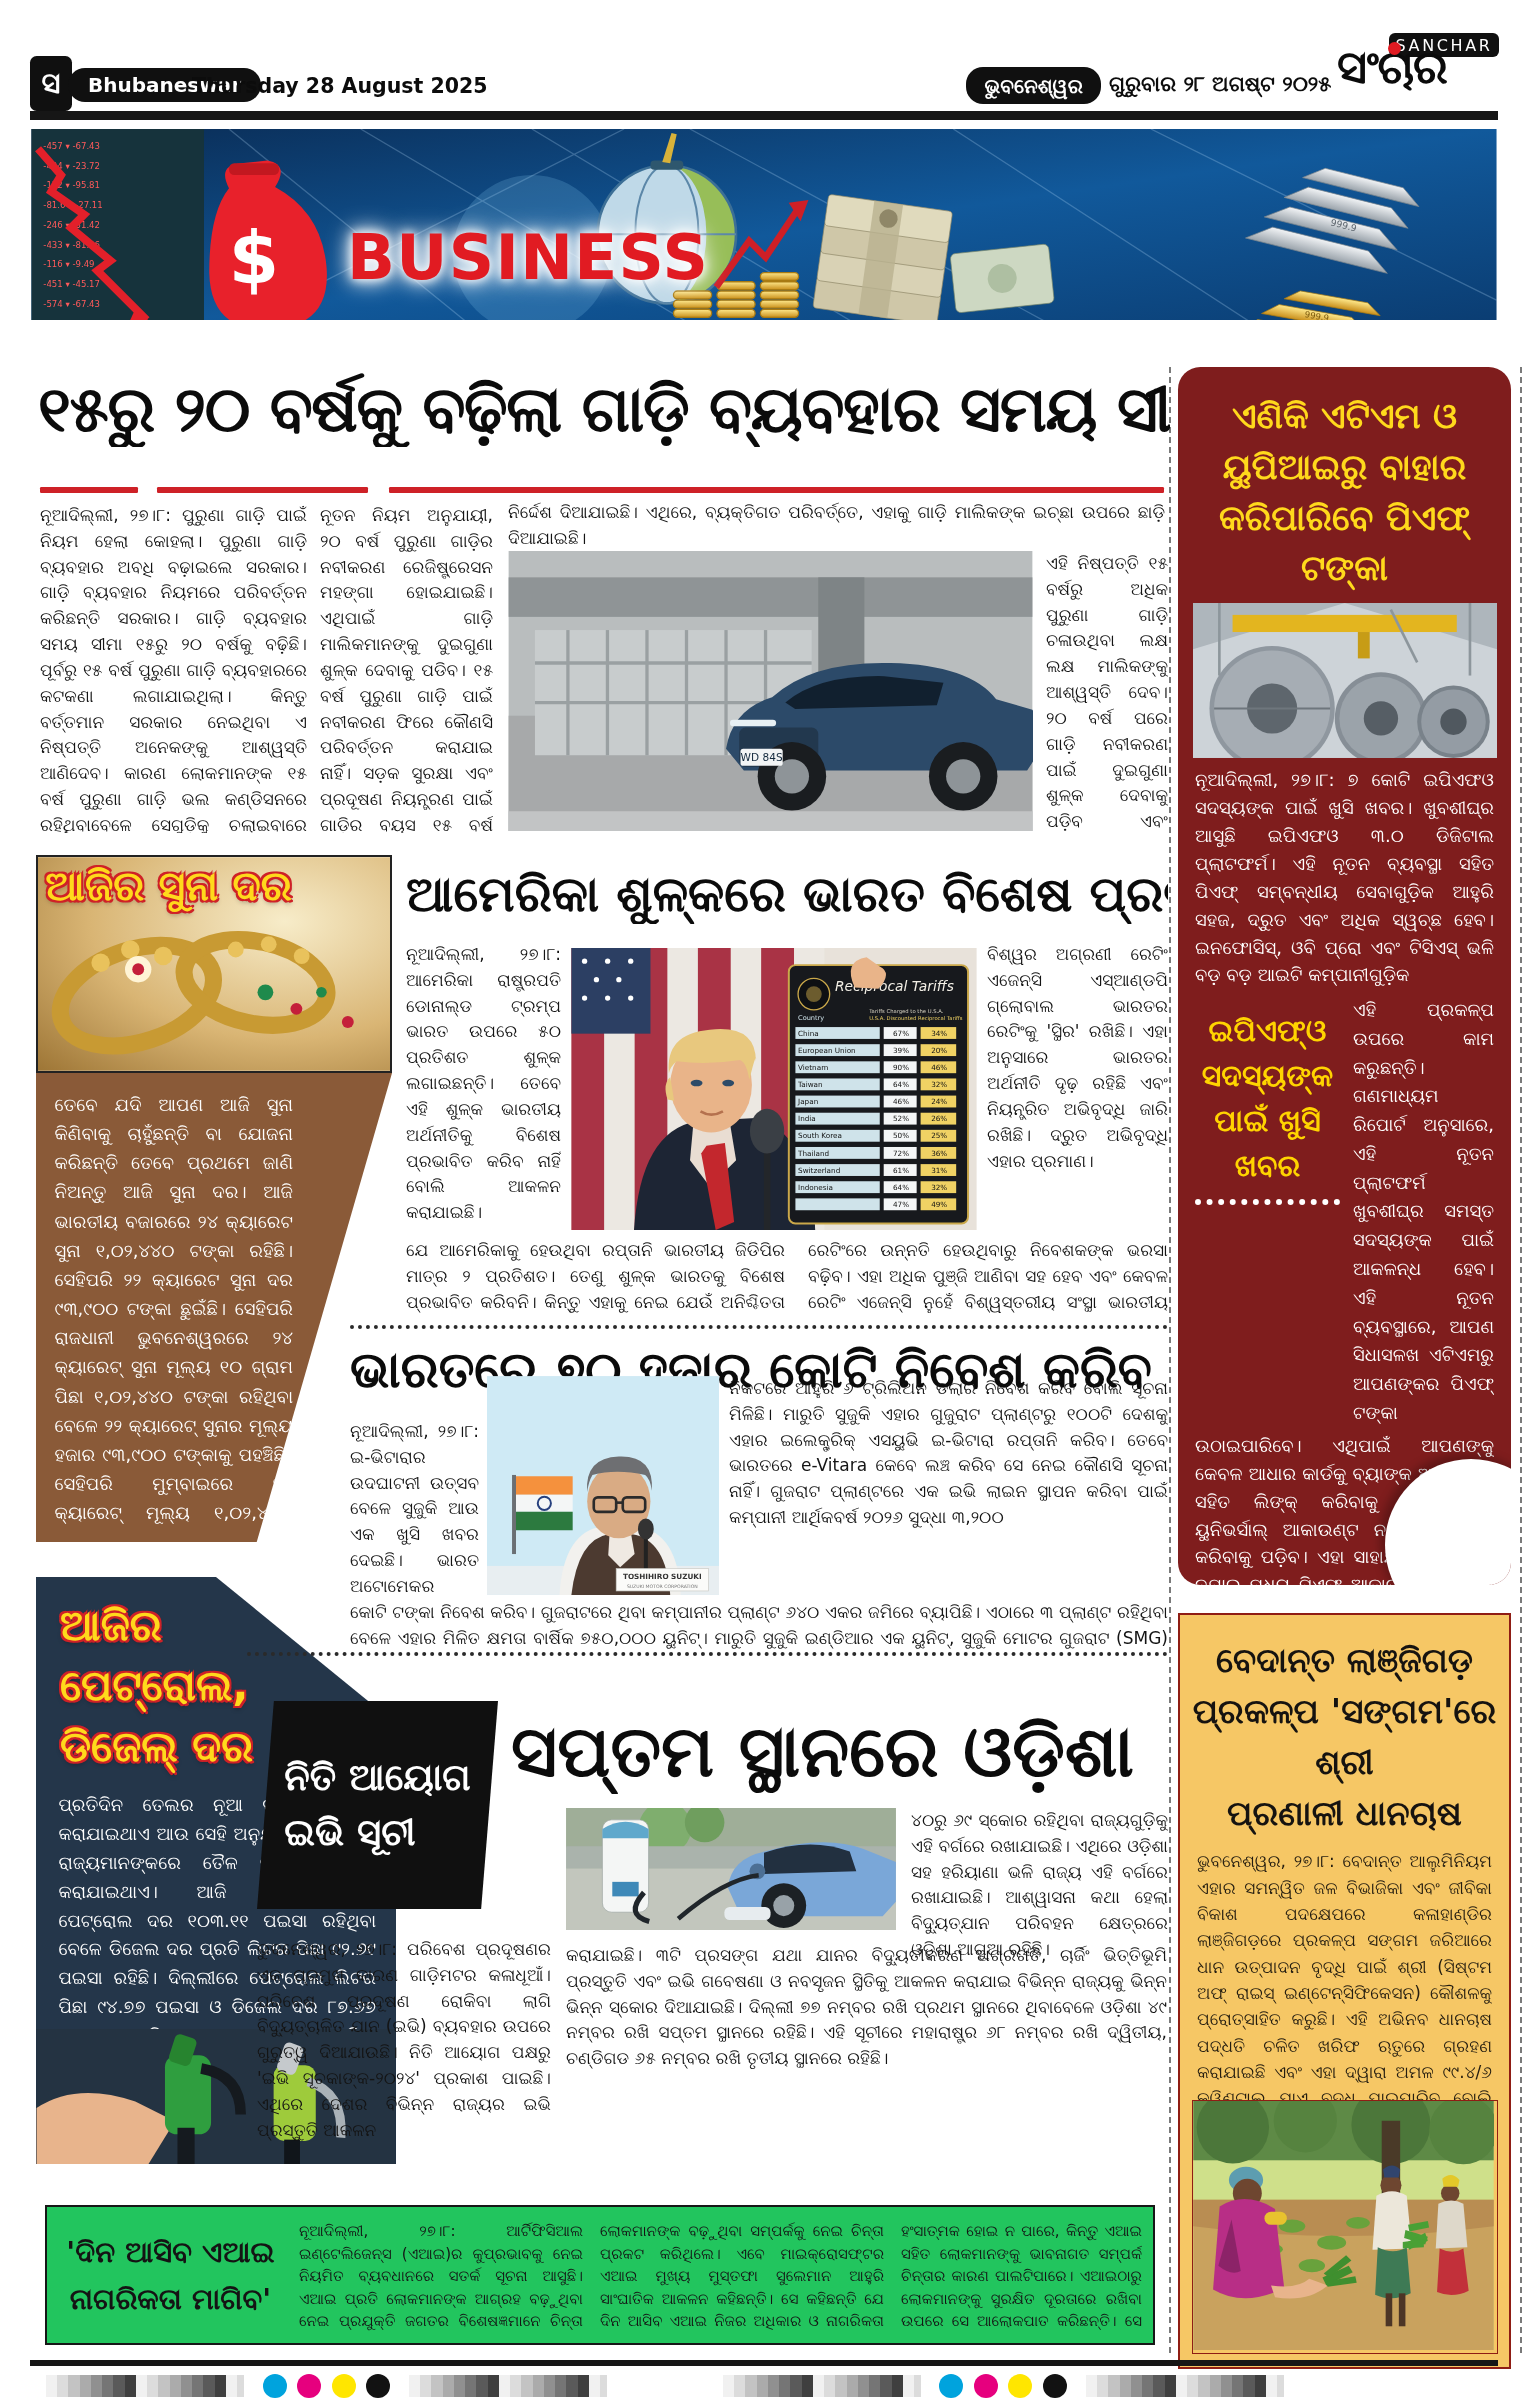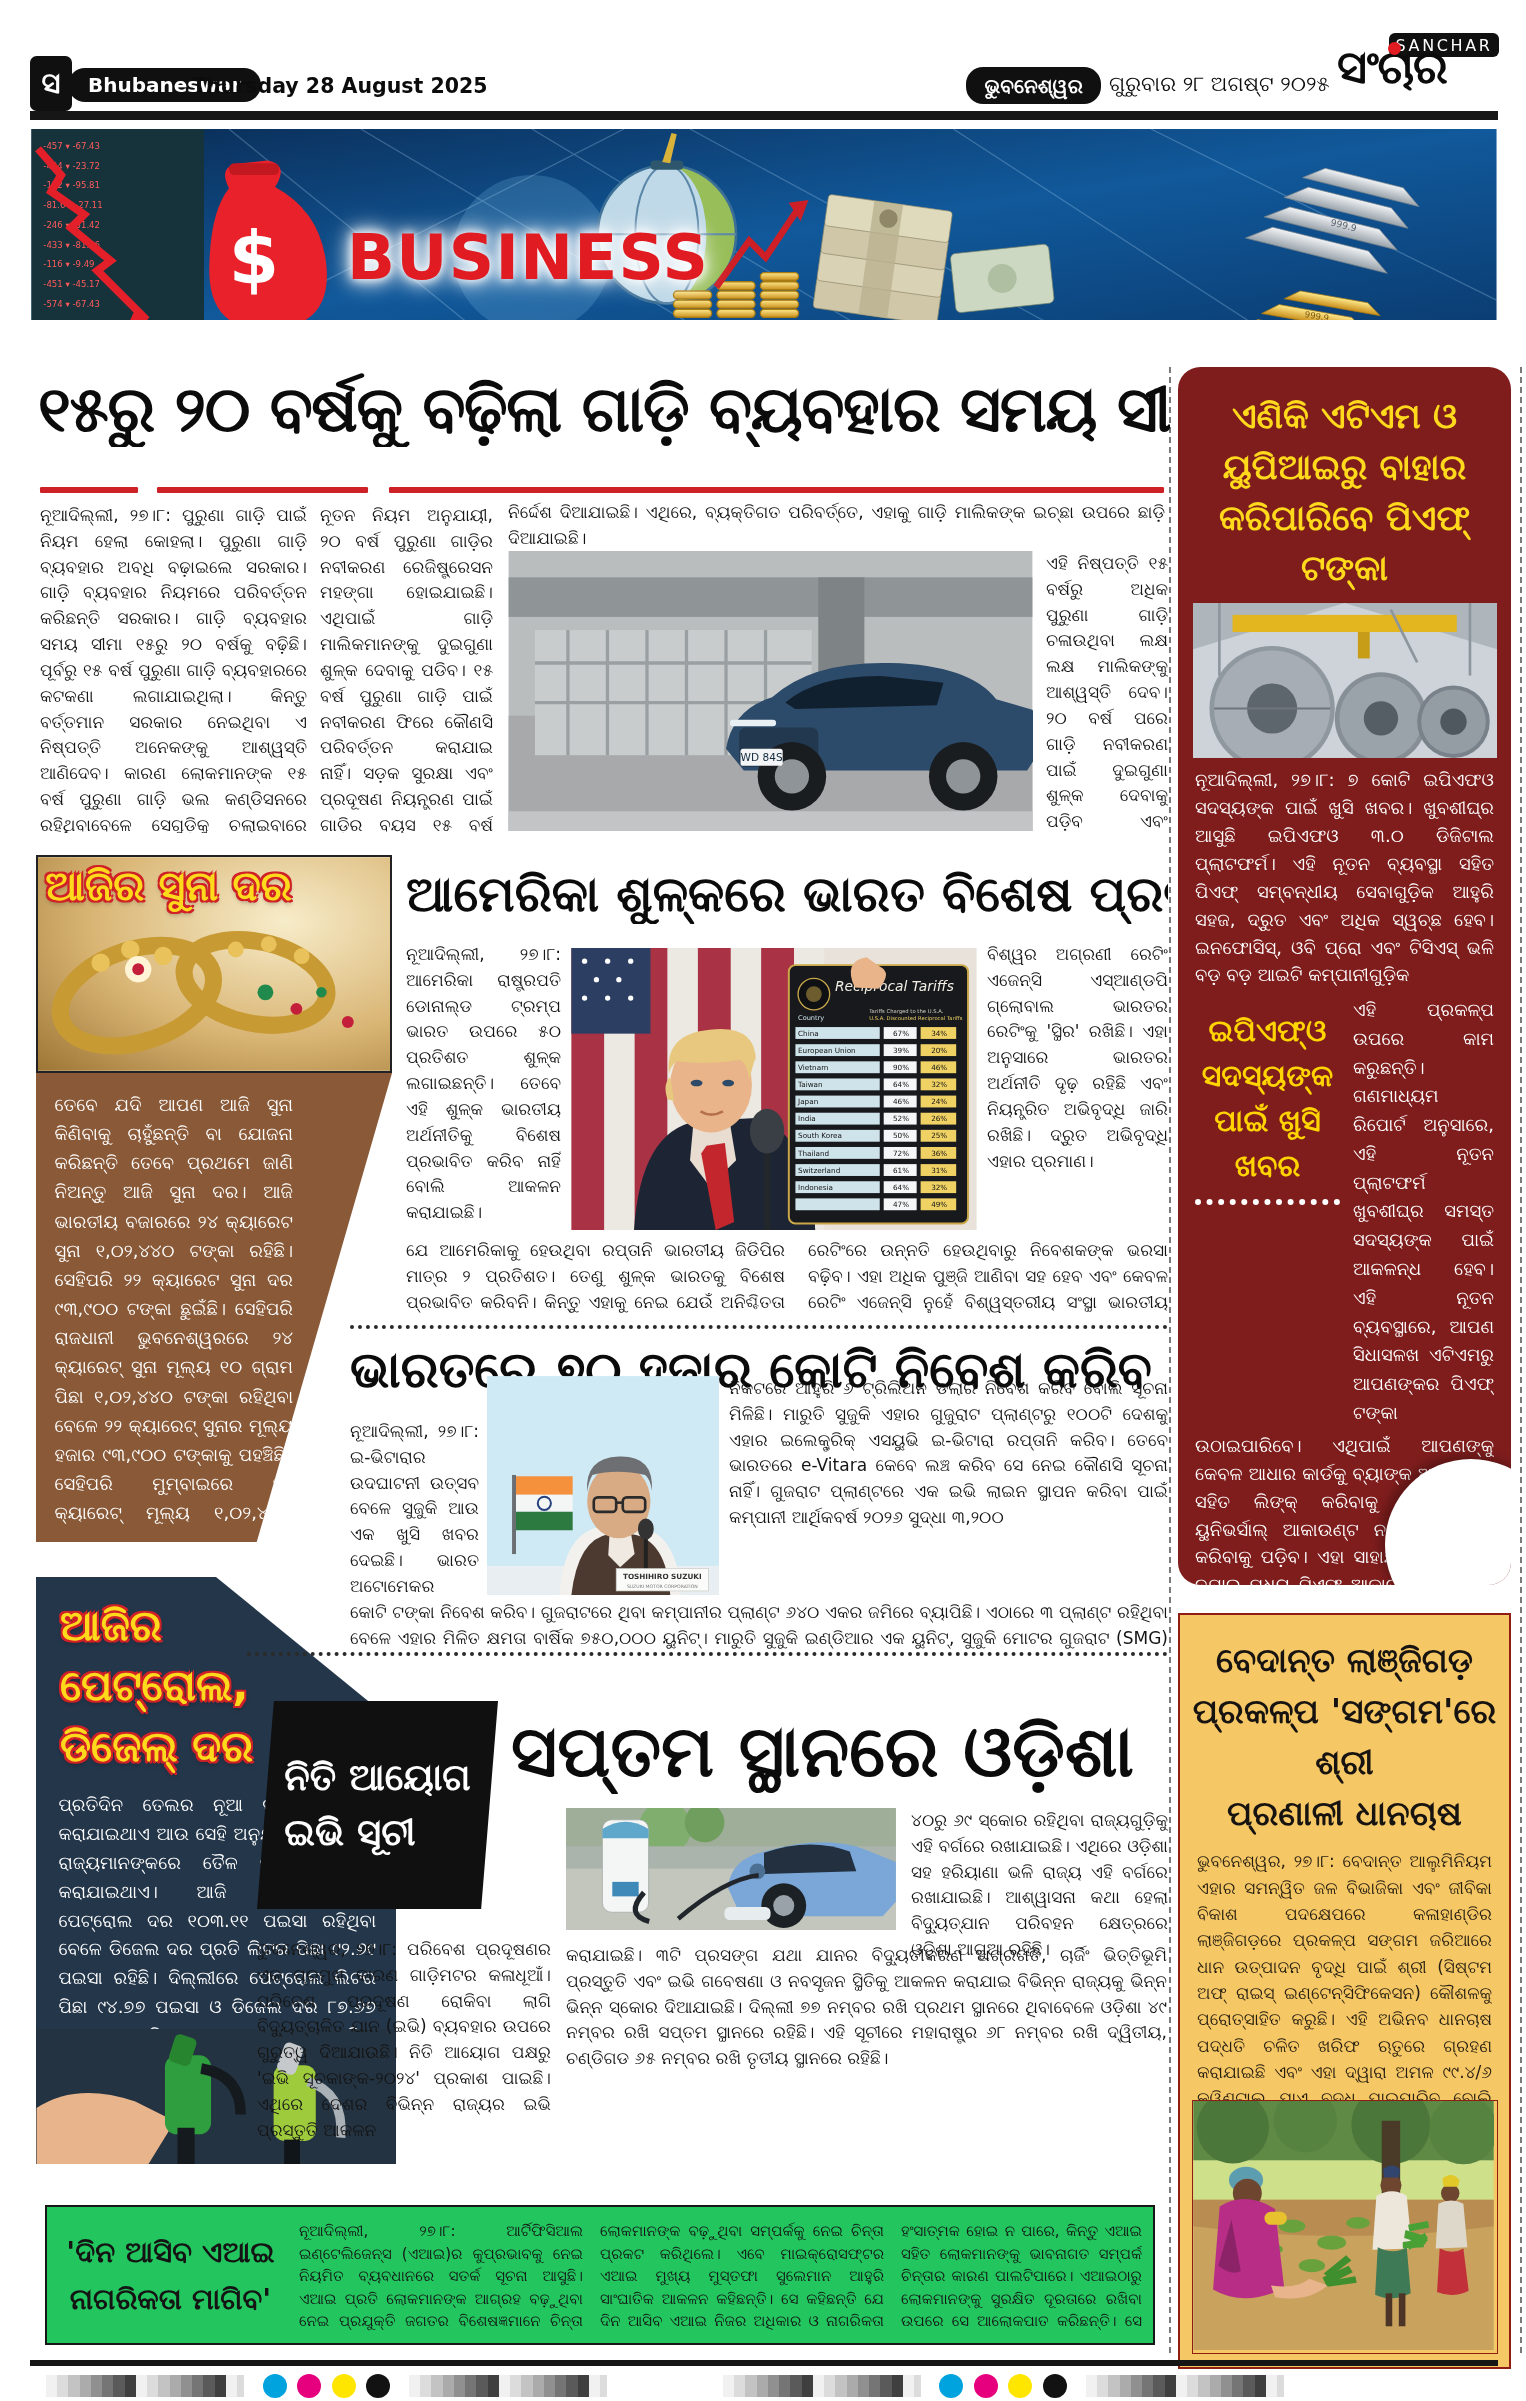--- a/index.html
+++ b/index.html
@@ -28,21 +28,21 @@
 </head>
 <body>
 
 <div class="page">
 
   <div class="abs" style="left:30px;top:63px;width:1468px;height:49px;">
     <div class="abs" style="left:0;top:-6.6px;width:42px;height:55px;background:#101010;border-radius:6.6px;color:#fff;font-size:29px;font-weight:bold;display:flex;align-items:center;justify-content:center;">ସ</div>
     <div class="pill abs" style="left:38px;top:5.3px;height:34px;padding:0 20px;font-size:20px;">Bhubaneswar</div>
     <div class="abs" style="left:162px;top:10.6px;font-size:20.5px;font-weight:bold;color:#0c0c0c;">Thursday 28 August 2025</div>
     <div class="pill abs" style="left:936px;top:4px;height:37px;padding:0 18.5px;font-size:20px;">ଭୁବନେଶ୍ୱର</div>
-    <div class="abs" style="left:1079px;top:9.2px;font-size:21px;font-weight:normal;color:#0c0c0c;">ଗୁରୁବାର ୨୮ ଅଗଷ୍ଟ ୨୦୨୫</div>
+    <div class="abs" style="left:1079px;top:9.2px;font-size:21px;font-weight:bold;color:#0c0c0c;">ଗୁରୁବାର ୨୮ ଅଗଷ୍ଟ ୨୦୨୫</div>
     <div class="abs" style="left:1307px;top:-38px;width:162px;height:86px;">
       <div class="abs" style="right:0;top:8px;background:#101010;color:#fff;font-size:16px;letter-spacing:2.6px;padding:2.6px 6.6px;border-radius:6px;">SANCHAR</div>
       <div class="abs" style="left:0;top:14.5px;font-size:46px;font-weight:900;color:#0b0b0b;letter-spacing:-1.3px;">ସଂଚାର</div>
       <span class="abs" style="left:51px;top:17px;width:13.2px;height:13.2px;background:#e01b22;border-radius:50%;"></span>
     </div>
   </div>
   <div class="abs" style="left:30px;top:111px;width:1468px;height:8.6px;background:#161616;"></div>
 
   <div class="abs" style="left:30px;top:129px;width:1468px;height:191px;overflow:hidden;">
     <svg width="1468" height="214" viewBox="0 0 2225 325">

